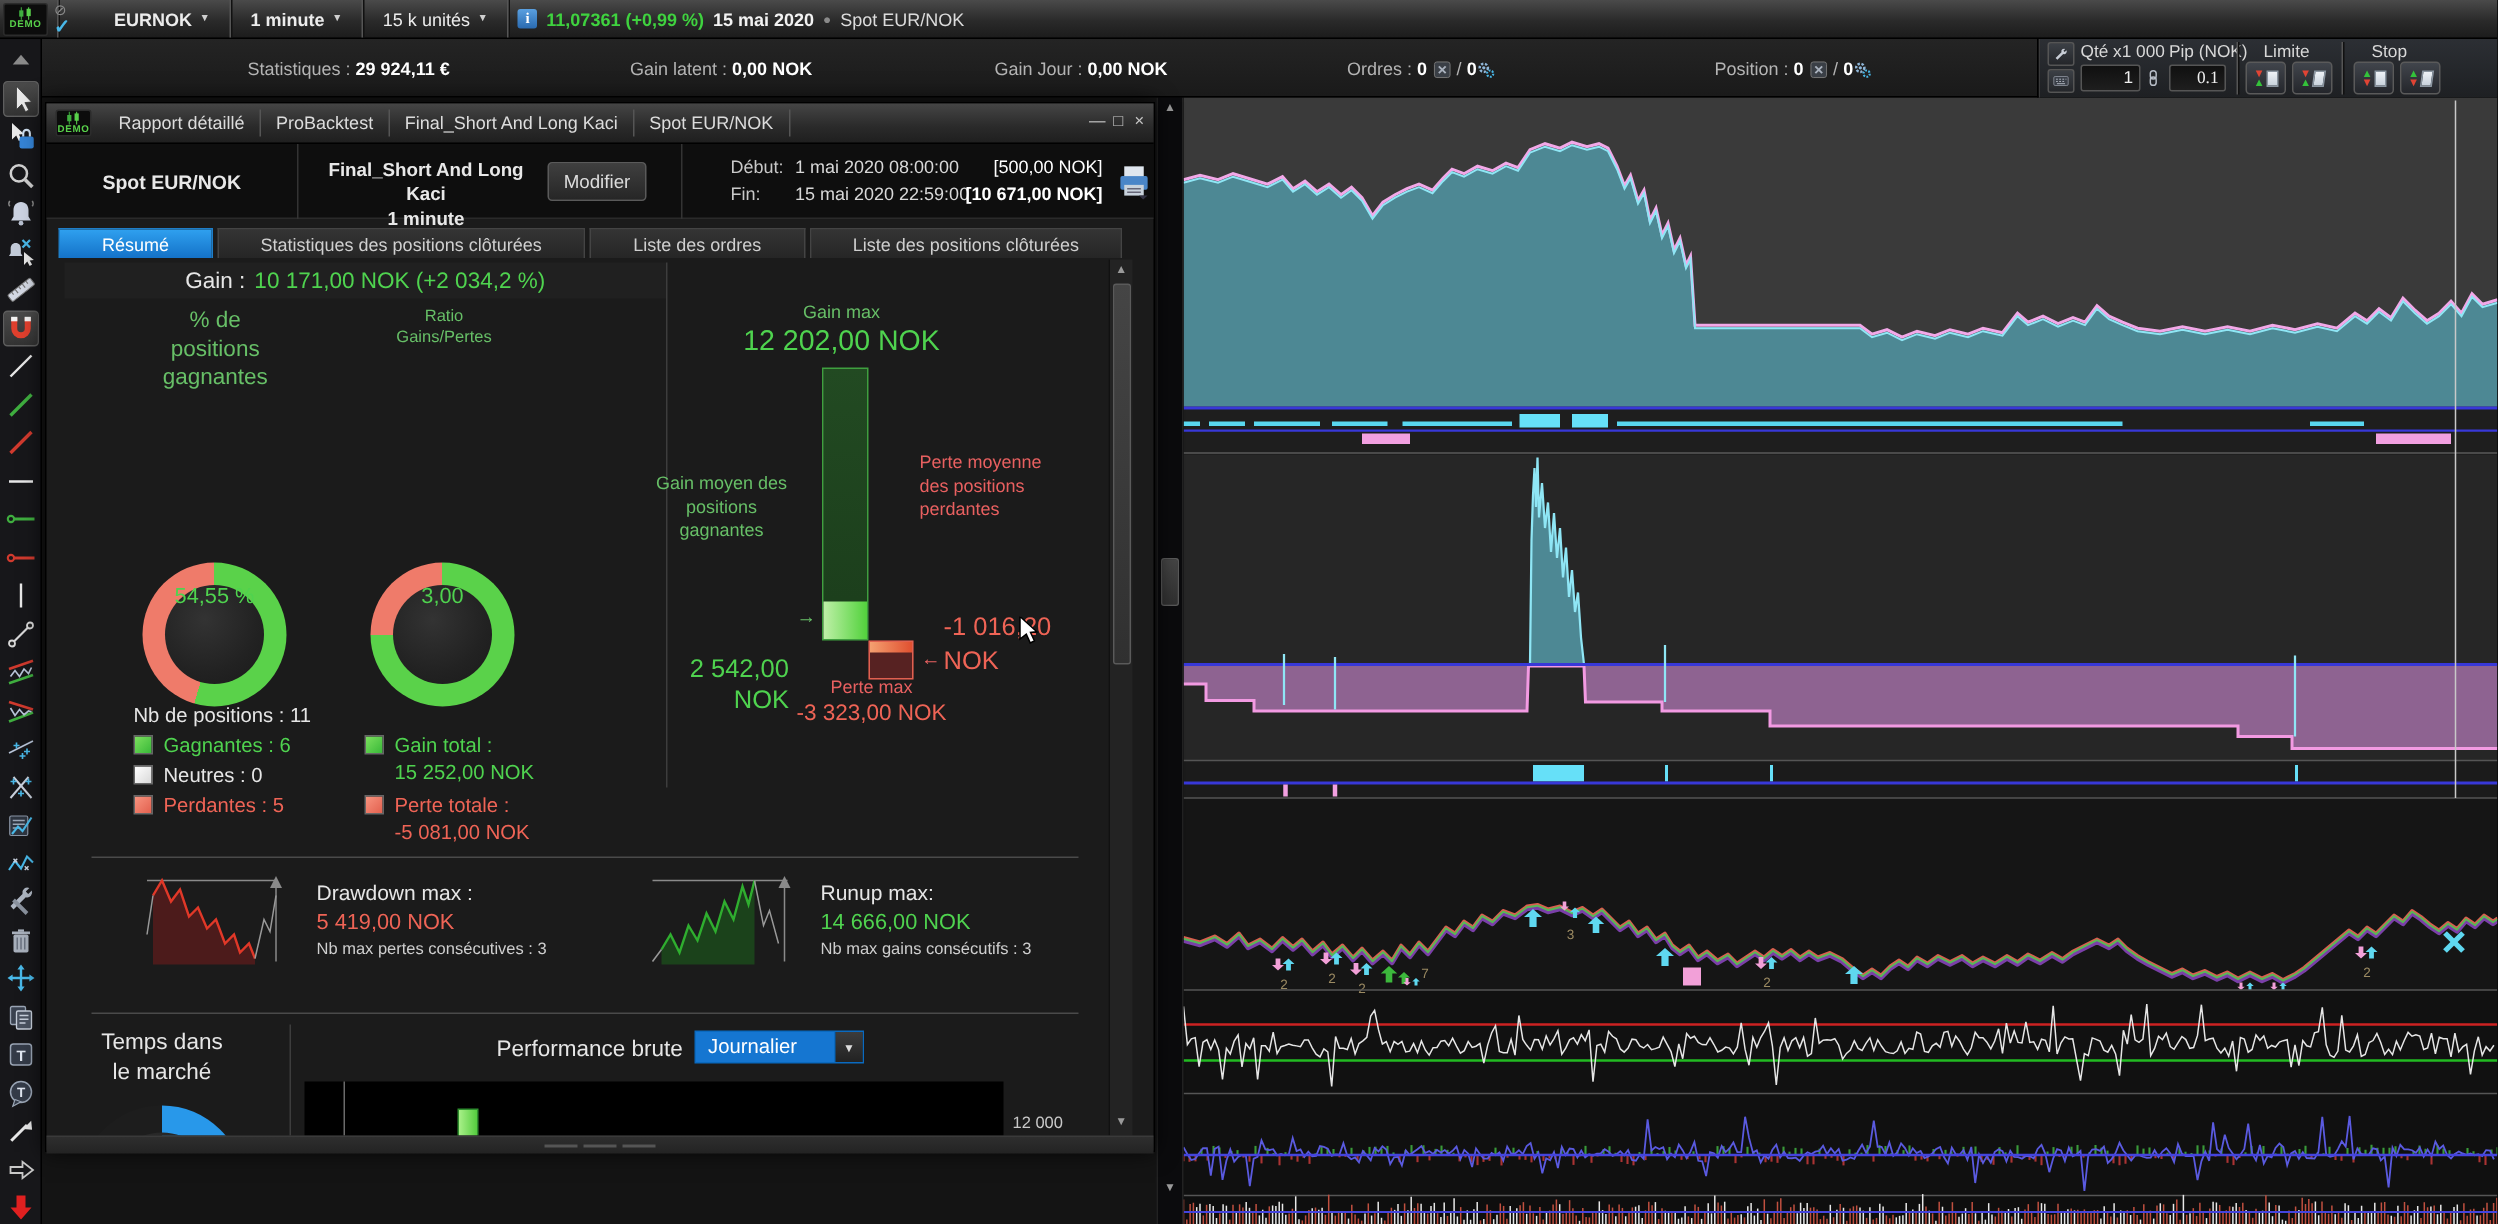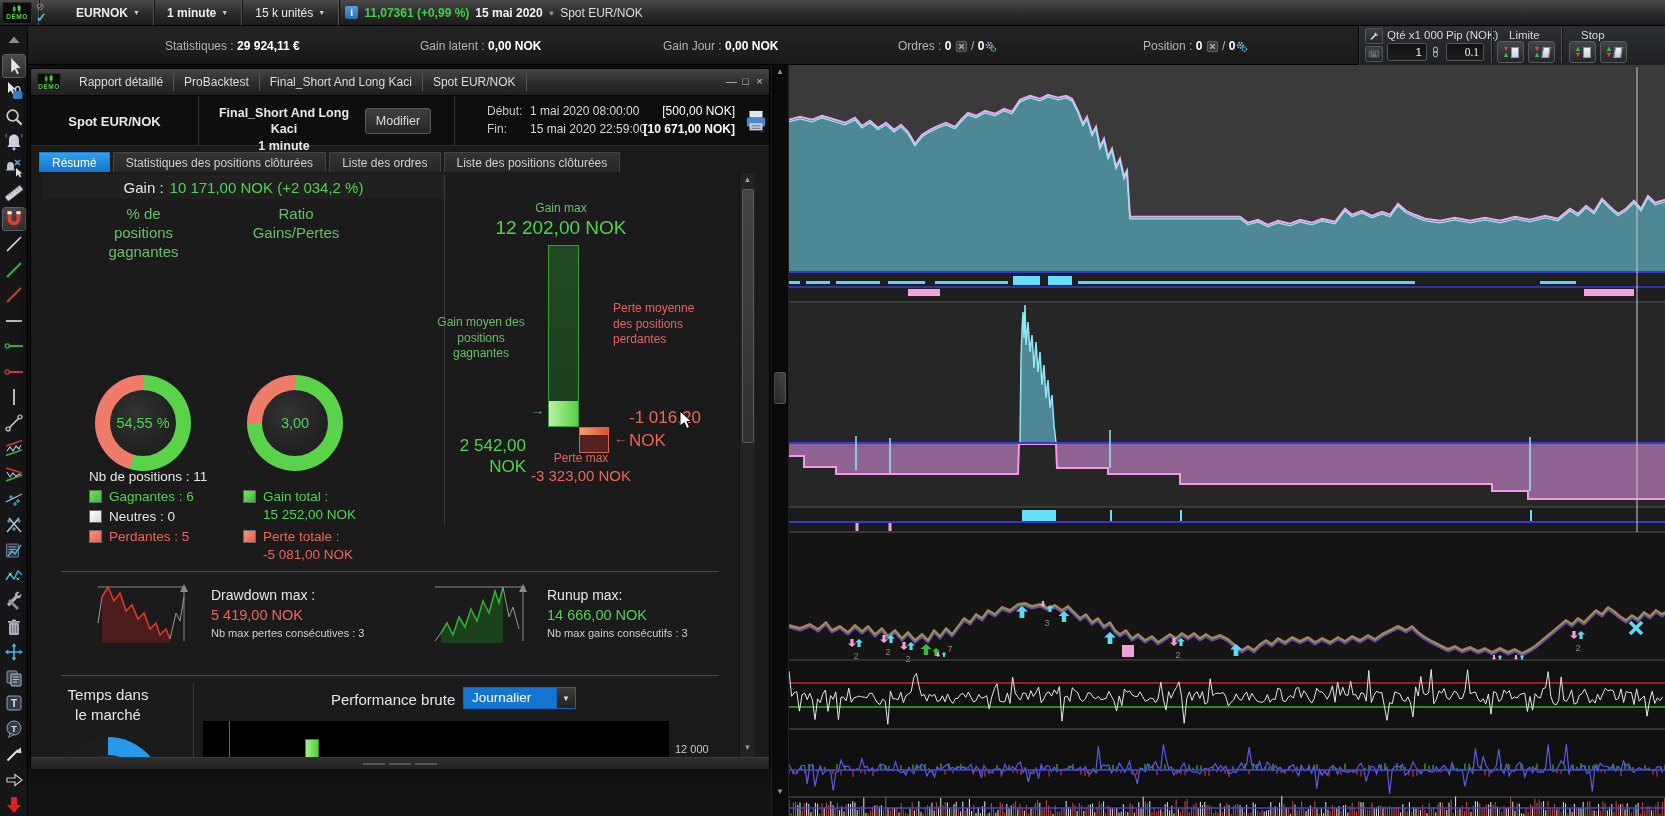--- a/index.html
+++ b/index.html
@@ -40,27 +40,27 @@
 .sthumb{position:absolute;left:2px;width:12px;background:linear-gradient(#454545,#303030);border:1px solid #5a5a5a;border-radius:2px}
 .sarr{position:absolute;left:0;width:16px;text-align:center;color:#9a9a9a;font-size:8px}
 
 #dlg{left:30px;top:68px;width:740px;height:700px;background:#1b1b1b;border:1px solid #000;box-shadow:0 0 14px rgba(0,0,0,.8)}
 #dlg-title{position:absolute;left:0;top:0;width:100%;height:27px;background:linear-gradient(#454545,#2a2a2a 60%,#1f1f1f);border-bottom:1px solid #000;display:flex;align-items:center;padding-left:6px;gap:8px}
 .dtab-t{color:#dcdcdc;font-size:12px;padding:0 10px;border-right:1px solid #555;height:18px;display:flex;align-items:center}
 .winbtn{position:absolute;top:5px;width:13px;height:14px;color:#c8c8c8;font-size:11px;text-align:center;line-height:14px}
 #dlg-head{position:absolute;left:0;top:27px;width:100%;height:50px;background:#0e0e0e;border-bottom:1px solid #2a2a2a;color:#e8e8e8}
 .hcell{position:absolute;top:0;height:50px;border-right:1px solid #333}
 #dlg-tabs{position:absolute;left:8px;top:83px;height:20px;display:flex;gap:3px}
-.dtab{height:20px;padding:0 12px;background:linear-gradient(#343434,#262626);border:1px solid #444;border-bottom:none;color:#cfcfcf;font-size:12px;display:flex;align-items:center}
+.dtab{height:20px;padding:0 28px;background:linear-gradient(#343434,#262626);border:1px solid #444;border-bottom:none;color:#cfcfcf;font-size:12px;display:flex;align-items:center}
 .dtab.act{background:linear-gradient(#2fa0ef,#1472c8);color:#fff;border-color:#1e7ec8}
 #dlg-body{position:absolute;left:0;top:104px;width:708px;height:584px;overflow:hidden}
 .grn{color:#4fd34f}.grn2{color:#67bf67}.red{color:#ef6456}.red2{color:#e86060}.wt{color:#e6e6e6}
 .gainhdr{position:absolute;top:2px;height:24px;display:flex;align-items:center;justify-content:center;font-size:15px;gap:6px;background:#202020}
 .donut{position:absolute;border-radius:50%}
-.donut .hole{position:absolute;left:50%;top:50%;transform:translate(-50%,-50%);border-radius:50%;background:radial-gradient(circle at 40% 35%,#333 0%,#222 60%,#1a1a1a 100%);display:flex;align-items:center;justify-content:center}
+.donut .hole{position:absolute;left:50%;top:50%;transform:translate(-50%,-50%);border-radius:50%;background:radial-gradient(circle at 40% 35%,#333 0%,#222 60%,#1a1a1a 100%);display:flex;align-items:flex-start;justify-content:center}
 .lgrow{position:absolute;display:flex;align-items:center;gap:7px;font-size:13.5px}
 .sq{width:13px;height:13px;border:1px solid #666}
 .sq.g{background:linear-gradient(135deg,#7ce05e,#38b838)}
 .sq.w{background:linear-gradient(135deg,#fff,#d8d8d8)}
 .sq.r{background:linear-gradient(135deg,#f8937f,#e2604e)}
 .ctr{text-align:center}
 .hdivider{position:absolute;height:1px;background:#4a4a4a}
 .vdivider{position:absolute;width:1px;background:#3d3d3d}
 .perfsel{position:absolute;display:flex;border:1px solid #0a6ac0}
 .perfsel .val{background:#1576d1;color:#fff;font-size:13.5px;padding:2px 10px 3px 8px;min-width:92px}
@@ -1166,21 +1166,21 @@
           <span class="wt">Gain :</span>
           <span class="grn">10 171,00 NOK (+2 034,2 %)</span>
         </div>
       <div class="vdivider" style="left:413px;top:2px;height:350px"></div>
 
       <div class="ctr grn2 abs" style="left:40px;top:32px;width:145px;font-size:15px;line-height:1.25">
         <div>% de</div>
           <div>positions</div>
           <div>gagnantes</div>
       </div>
-      <div class="ctr grn2 abs" style="left:195px;top:32px;width:140px;font-size:15px;line-height:1.25">
+      <div class="ctr grn2 abs" style="left:195px;top:32px;width:140px;font-size:11px;line-height:1.25">
         <div>Ratio</div>
           <div>Gains/Pertes</div>
       </div>
 
       <div class="donut" style="left: 64px; top: 202px; width: 96px; height: 96px; background: conic-gradient(rgb(90, 210, 74) 0%, rgb(90, 210, 74) 54.55%, rgb(239, 123, 106) 54.55%, rgb(239, 123, 106) 100%);">
         <div class="hole" style="width:66px;height:66px">
             <span class="grn" style="font-size:14.5px">54,55 %</span>
           </div>
       </div>
       <div class="donut" style="left: 216px; top: 202px; width: 96px; height: 96px; background: conic-gradient(rgb(90, 210, 74) 0%, rgb(90, 210, 74) 75%, rgb(239, 123, 106) 75%, rgb(239, 123, 106) 100%);">

